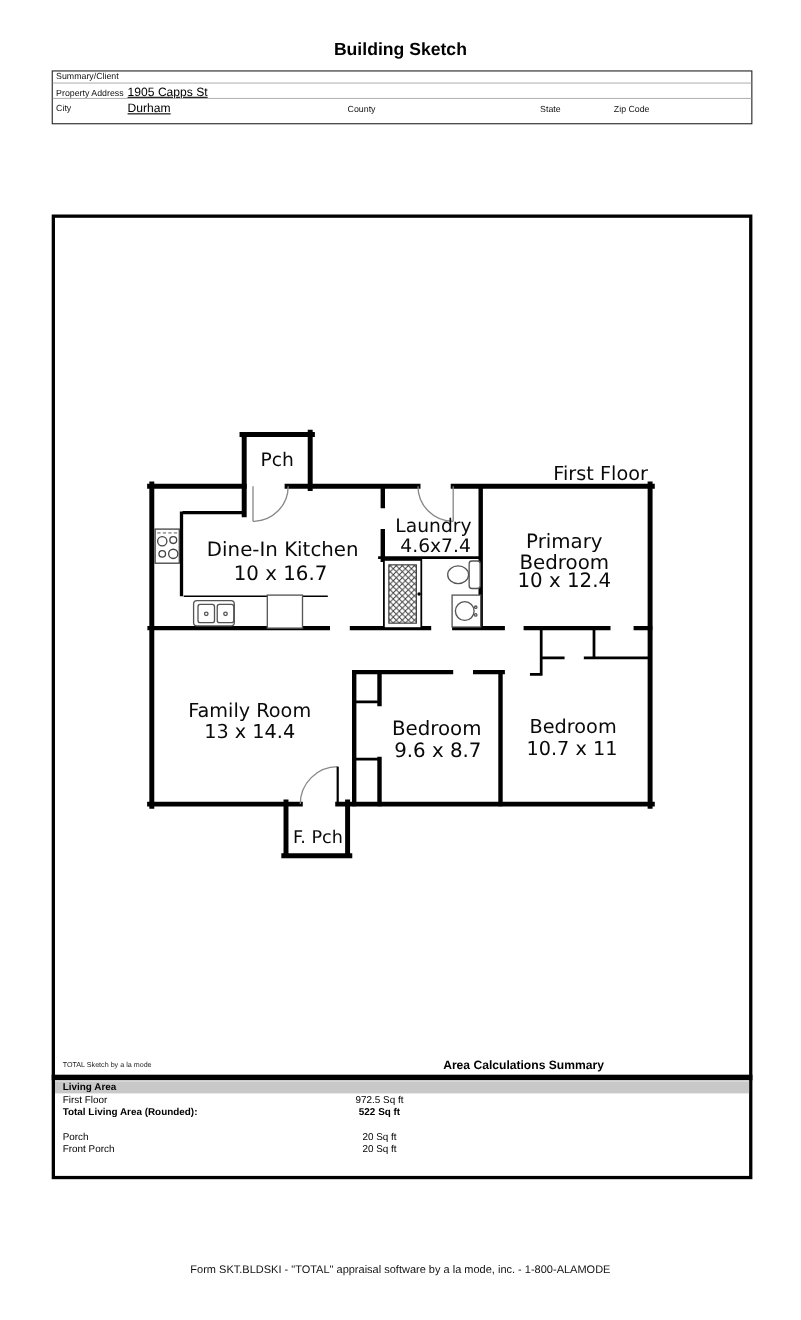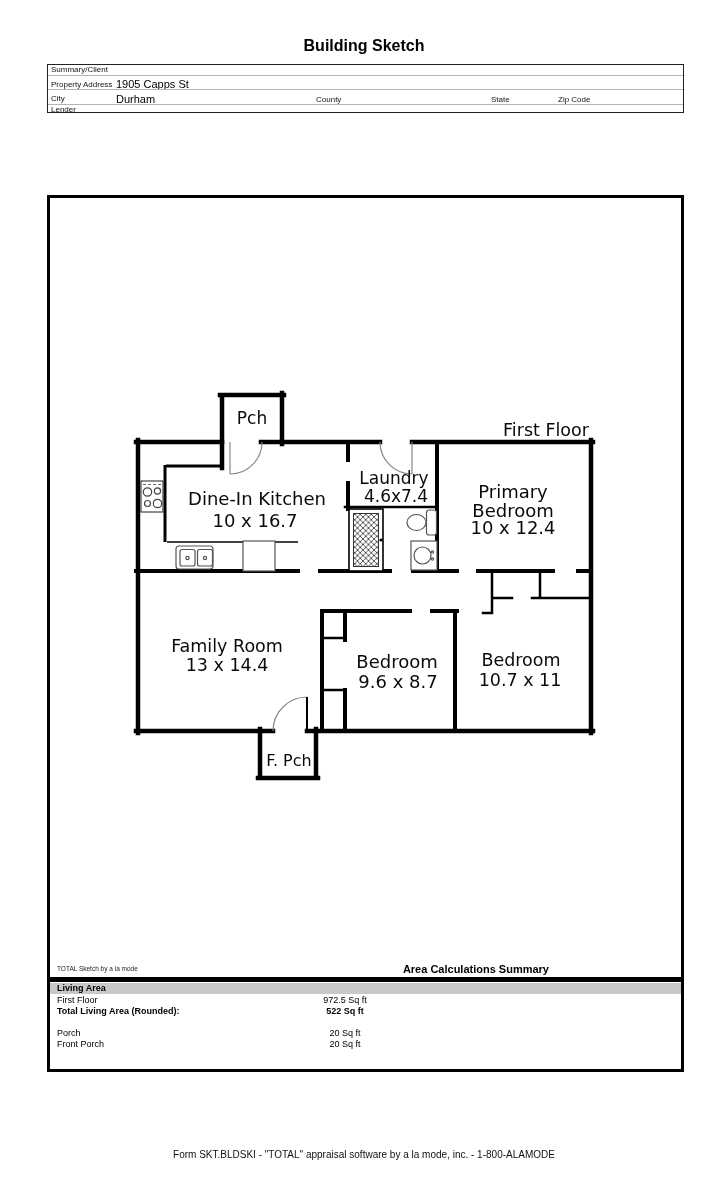--- a/index.html
+++ b/index.html
@@ -60,23 +60,20 @@
     <div class="frow sep" style="top:10px; height:14px; line-height:13px;">
       <span class="flabel" style="top:2px;">Property Address</span>
       <span class="fvalue" style="left:68px; top:2px;">1905 Capps St</span>
     </div>
     <div class="frow sep" style="top:24px; height:15px; line-height:13px;">
       <span class="flabel" style="top:2px;">City</span>
       <span class="fvalue" style="left:68px; top:3px;">Durham</span>
       <span class="fsmalllabel" style="left:268px; top:3px;">County</span>
       <span class="fsmalllabel" style="left:443px; top:3px;">State</span>
       <span class="fsmalllabel" style="left:510px; top:3px;">Zip Code</span>
-    </div>
-    <div class="frow sep" style="top:39px; height:10px; line-height:10px;">
-      <span class="flabel">Lender</span>
     </div>
   </div>
 
   <div class="abs sketch-box"></div>
 
   <svg class="plan-svg" viewBox="0 0 728 1200">
     <defs>
       <pattern id="xh" width="5.5" height="5.5" patternUnits="userSpaceOnUse">
         <path d="M0,0 L5.5,5.5 M5.5,0 L0,5.5" stroke="#333" stroke-width="0.8"></path>
       </pattern>

